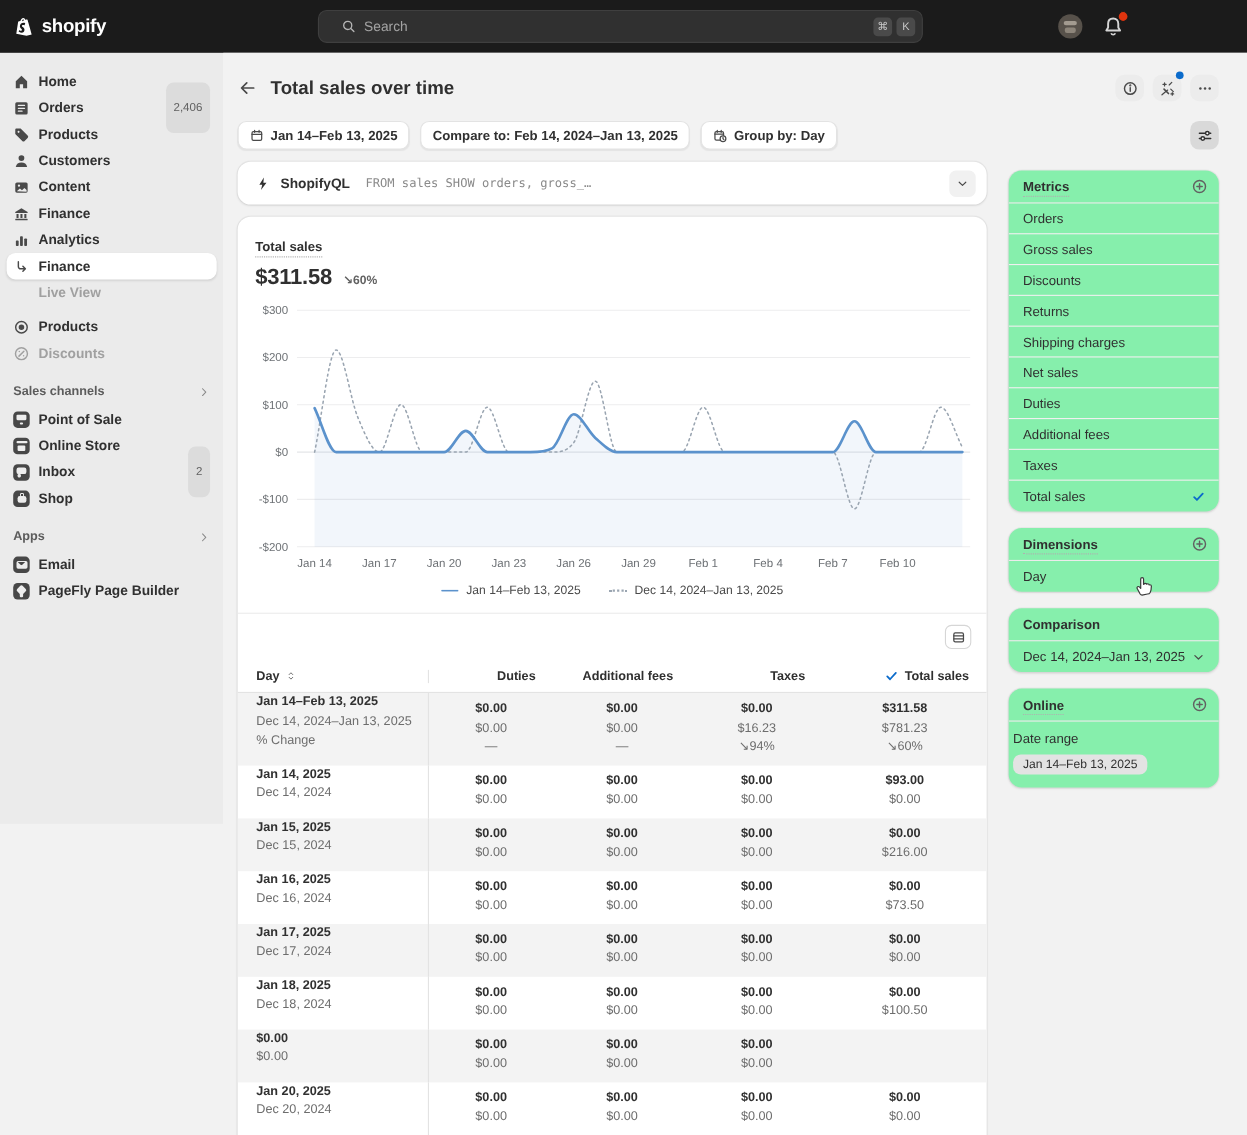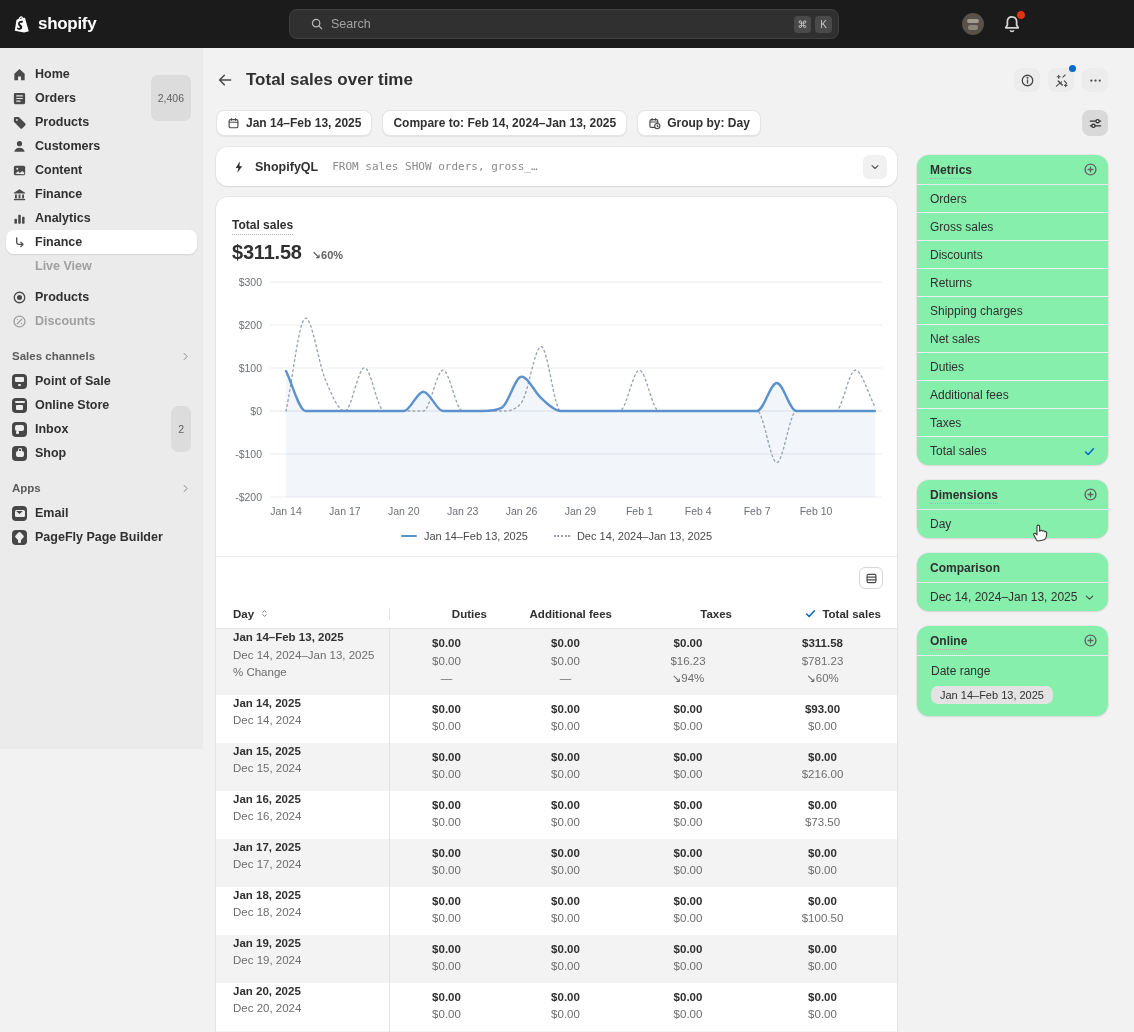--- a/index.html
+++ b/index.html
@@ -111,21 +111,21 @@
   .panel-card { background:#86efac; border-radius:12px; box-shadow:0 1px 2px rgba(0,0,0,.08), 0 0 0 1px rgba(0,0,0,.04); overflow:hidden; }
   .p-head { display:flex; align-items:center; height:30px; padding:0 10px 0 13px; border-bottom:1px solid #ebebeb; }
   .p-head .t { font-size:12px; font-weight:700; flex:1; }
   .p-head .t.dotted span { border-bottom:1px dotted #b0b0b0; padding-bottom:1px; }
   .p-head .plus { width:15px; height:15px; color:#616161; cursor:pointer; }
   .p-row { display:flex; align-items:center; min-height:28px; padding:0 12px 0 13px; font-size:12px; color:#303030; border-bottom:1px solid #f0f0f0; cursor:pointer; }
   .p-row:last-child { border-bottom:none; }
   .p-row .t { flex:1; }
   .p-row .icon { width:13px; height:13px; color:#4a4a4a; }
   .p-row .icon.chk { color:#0b6bcb; }
-  .filters-body { padding:8px 13px 12px 14px; }
+  .filters-body { padding:8px 13px 12px 4px; }
   .filters-body .lab { font-size:12px; color:#303030; margin-bottom:7px; }
   .f-chip { display:inline-block; background:#e3e3e3; color:#303030; border-radius:7px; font-size:11px; padding:3px 9px; cursor:pointer; }
 
   .cursor { position:absolute; left:1031px; top:523px; width:20px; height:20px; z-index:50; pointer-events:none; }
 
   text { font-family:"Liberation Sans","DejaVu Sans",sans-serif; }
 </style>
 </head>
 <body>
 
@@ -644,24 +644,20 @@
                     <div class="l1">$0.00</div>
                     <div class="l2">$0.00</div>
                   </div>
                   <div class="cell">
                     <div class="l1">$0.00</div>
                     <div class="l2">$100.50</div>
                   </div>
                 </div>
                 <div class="trow gray">
                   <div class="cell">
-                    <div class="l1">Jan 19, 2025</div>
-                    <div class="l2">Dec 19, 2024</div>
-                  </div>
-                  <div class="cell">
                     <div class="l1">$0.00</div>
                     <div class="l2">$0.00</div>
                   </div>
                   <div class="cell">
                     <div class="l1">$0.00</div>
                     <div class="l2">$0.00</div>
                   </div>
                   <div class="cell">
                     <div class="l1">$0.00</div>
                     <div class="l2">$0.00</div>

